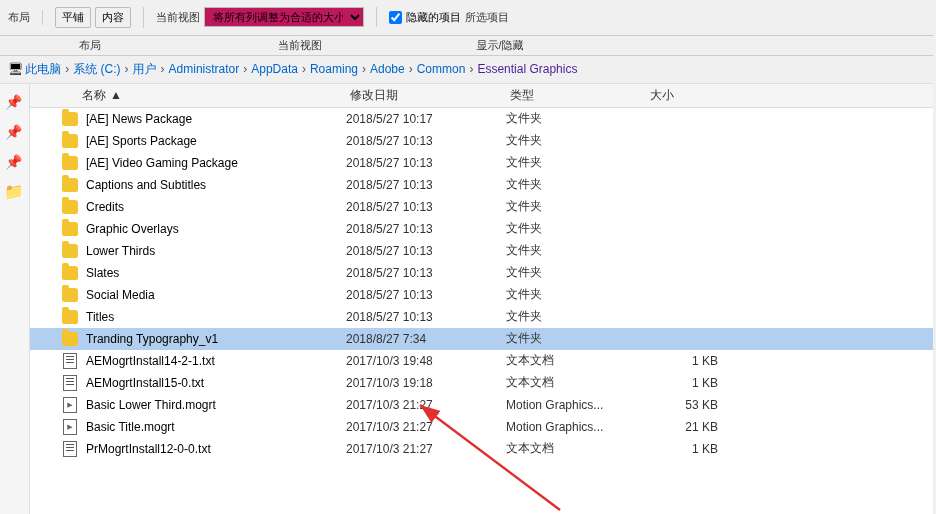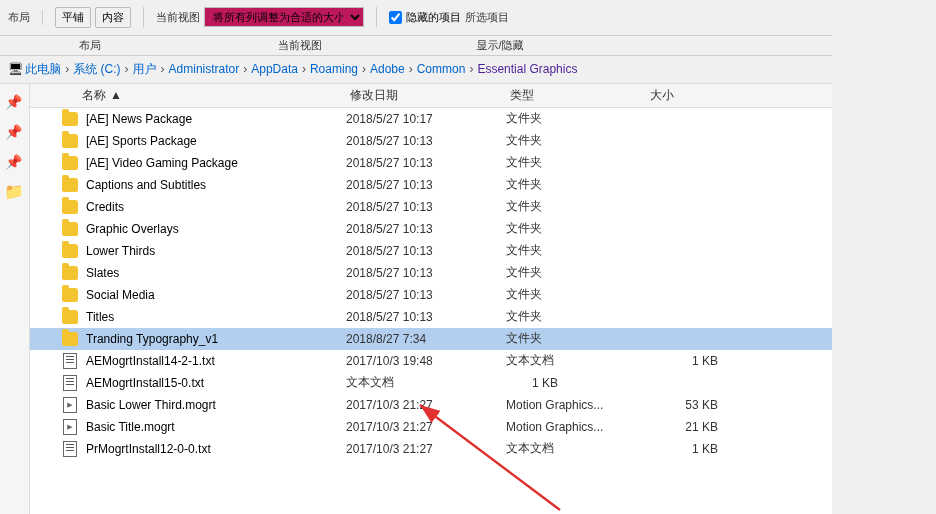--- a/index.html
+++ b/index.html
@@ -229,21 +229,21 @@
     .file-name { width: 260px; font-size: 12px; overflow: hidden; white-space: nowrap; }
     .file-date { width: 160px; font-size: 12px; color: #333; }
     .file-type { width: 140px; font-size: 12px; color: #333; }
     .file-size { width: 80px; font-size: 12px; color: #333; text-align: right; padding-right: 8px; }
 
     
     .content-wrapper {
       position: relative;
       display: flex;
       flex-direction: column;
-      width: 832px;
+      width: 933px;
       height: 514px;
     }
 
     
     .svg-overlay {
       position: absolute;
       top: 0;
       left: 0;
       width: 936px;
       height: 514px;
@@ -442,20 +442,21 @@
     </div>
           <div class="file-row">
       <div class="file-icon">
               <div class="txt-icon">
         <div class="txt-line"></div>
                 <div class="txt-line"></div>
                 <div class="txt-line"></div>
       </div>
             </div>
       <div class="file-name">AEMogrtInstall15-0.txt</div>
+      <div class="file-date">2017/10/3 19:18</div>
       <div class="file-type">文本文档</div>
       <div class="file-size">1 KB</div>
     </div>
           <div class="file-row">
       <div class="file-icon">
               <div class="mogrt-icon">▶</div>
             </div>
       <div class="file-name">Basic Lower Third.mogrt</div>
       <div class="file-date">2017/10/3 21:27</div>
       <div class="file-type">Motion Graphics...</div>

